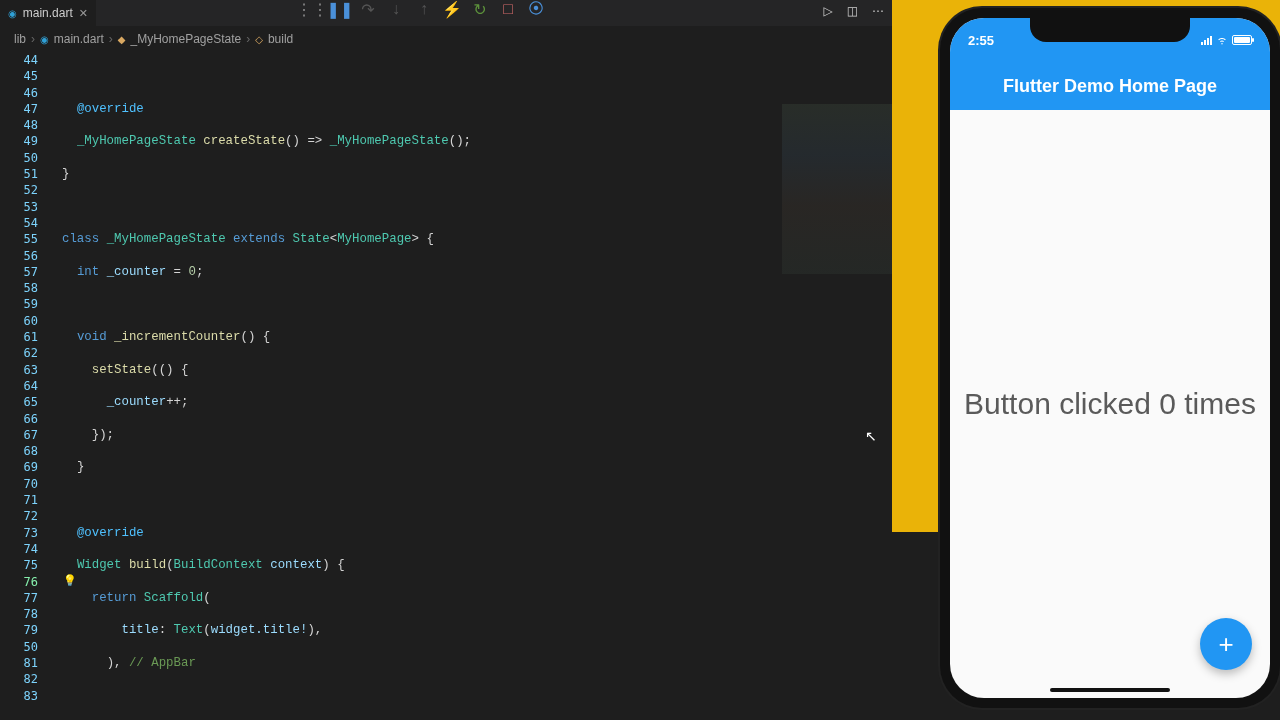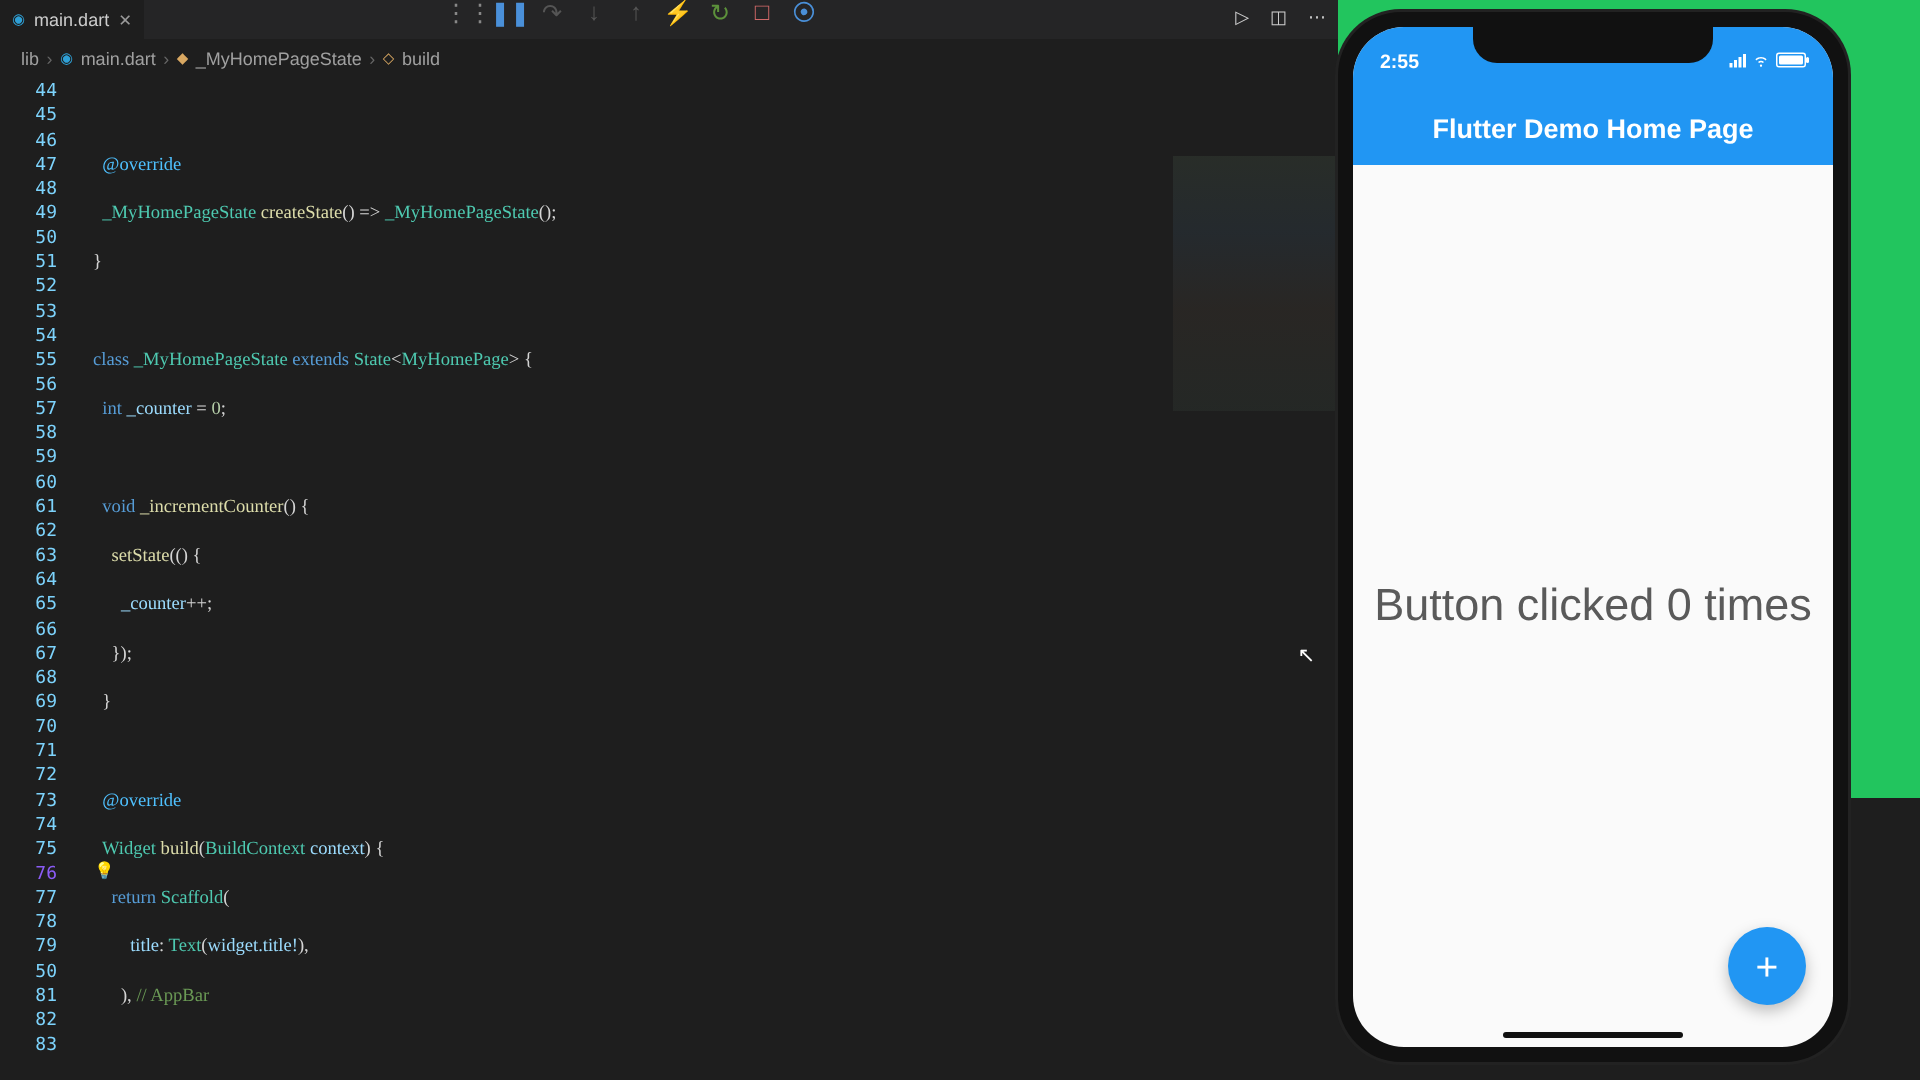--- a/index.html
+++ b/index.html
@@ -20,37 +20,37 @@
     .debug-toolbar { position: absolute; left: 305px; top: 2px; display: flex; gap: 14px; align-items: center; }
     .debug-icon { width: 14px; height: 14px; display: flex; align-items: center; justify-content: center; }
     .right-actions { position: absolute; right: 8px; top: 4px; display: flex; gap: 14px; align-items: center; }
     .breadcrumb { height: 26px; display: flex; align-items: center; gap: 5px; padding: 0 14px; font-size: 12px; color: #a0a0a0; background: #1e1e1e; }
     .bc-sep { color: #666; }
     .bc-dart { color: #2fa0d6; font-size: 10px; }
     .bc-sym { color: #d9a862; font-size: 10px; }
     .editor { position: relative; display: flex; height: calc(720px - 52px); }
     .gutter { width: 56px; padding-top: 0; text-align: right; }
     .line-num { font-family: 'Menlo','Consolas',monospace; font-size: 12px; color: #7dd3fc; height: 16.3px; line-height: 16.3px; padding-right: 18px; }
-    .line-num.hl { color: #8b5cf6; font-weight: 500; }
+    .line-num.hl { color: #86efac; font-weight: 500; }
     .bulb { position: absolute; left: 63px; top: calc(32 * 16.3px); color: #e8c547; font-size: 11px; }
-    .code { font-family: Liberation Serif, serif; font-size: 12.4px; line-height: 16.3px; white-space: pre; padding-left: 6px; position: relative; }
+    .code { font-family: Liberation Mono, monospace; font-size: 12.4px; line-height: 16.3px; white-space: pre; padding-left: 6px; position: relative; }
     .code-line { height: 16.3px; }
     .minimap { position: absolute; top: 52px; right: 0; width: 110px; height: 170px; opacity: 0.6; background: linear-gradient(to bottom, rgba(100,130,100,0.25) 0%, rgba(80,120,150,0.22) 30%, rgba(120,100,80,0.2) 60%, rgba(90,120,100,0.18) 100%); }
     
     .kw { color: #569cd6; }
     .cls { color: #4ec9b0; }
     .fn { color: #dcdcaa; }
     .num { color: #b5cea8; }
     .cmt { color: #6a9955; }
     .var { color: #9cdcfe; }
     .anno { color: #4fc1ff; }
     .punct { color: #d4d4d4; }
     .prop { color: #9cdcfe; }
     
-    .right-panel { width: 388px; height: 532px; background: #22c55e; display: flex; justify-content: flex-start; align-items: flex-start; padding-top: 8px; }
+    .right-panel { width: 388px; height: 532px; background: #eab308; display: flex; justify-content: flex-end; align-items: flex-start; padding-top: 8px; }
     .phone {
       width: 340px; height: 700px; background: #111; border-radius: 42px; position: relative;
       box-shadow: 0 0 0 2px #222;
     }
     .phone-screen { position: absolute; inset: 10px; background: #fafafa; border-radius: 34px; overflow: hidden; }
     .notch { position: absolute; top: 0; left: 50%; transform: translateX(-50%); width: 160px; height: 24px; background: #111; border-radius: 0 0 16px 16px; z-index: 3; }
     .statusbar { height: 44px; background: #2196f3; display: flex; align-items: center; justify-content: space-between; padding: 0 18px; color: #fff; font-size: 13px; font-weight: 600; }
     .status-right { display: flex; gap: 4px; align-items: center; }
     .appbar { height: 48px; background: #2196f3; display: flex; align-items: center; justify-content: center; color: #fff; font-size: 18px; font-weight: 700; }
     .body-area { height: calc(100% - 92px); display: flex; align-items: center; justify-content: center; }

